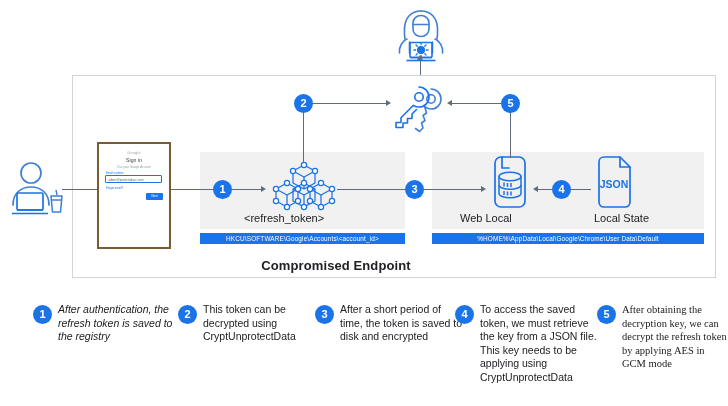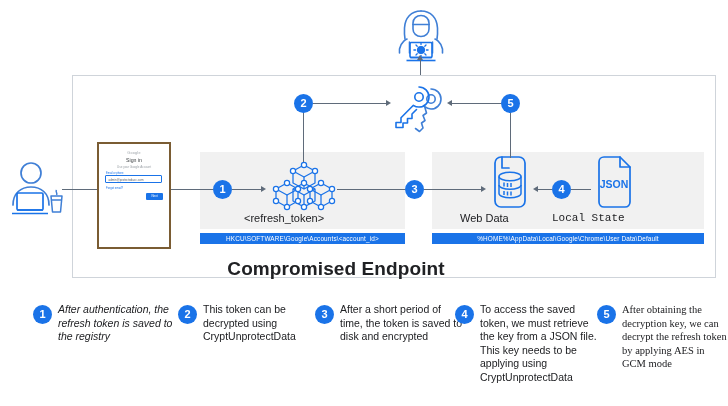--- a/index.html
+++ b/index.html
@@ -14,21 +14,21 @@
   }
   .stage{position:absolute;left:0;top:0;width:728px;height:406px;}
 
   
   .frame{
     position:absolute;left:72px;top:75px;width:644px;height:203px;
     border:1px solid #cfd4da;background:#ffffff;box-sizing:border-box;
   }
   .frame-title{
     position:absolute;left:72px;top:258px;width:528px;
-    text-align:center;font-size:19px;font-weight:bold;color:#202124;
+    text-align:center;font-size:13px;font-weight:bold;color:#202124;
     letter-spacing:.1px;
   }
 
   
   .zone{position:absolute;background:#f1f1f1;}
   #zone-registry{left:200px;top:152px;width:205px;height:77px;}
   #zone-disk{left:432px;top:152px;width:272px;height:77px;}
 
   
   .pathbar{
@@ -263,40 +263,40 @@
       <path d="M10 21.5 L10 30 C10 32.3 14.9 34.2 21 34.2 C27.1 34.2 32 32.3 32 30 L32 21.5"></path>
       <path d="M10 30 L10 38.5 C10 40.8 14.9 42.7 21 42.7 C27.1 42.7 32 40.8 32 38.5 L32 30"></path>
       <path d="M15 27.5 L15 31.5"></path>
         <path d="M18.5 28 L18.5 32"></path>
         <path d="M22 28 L22 32"></path>
       <path d="M15 36 L15 40"></path>
         <path d="M18.5 36.5 L18.5 40.5"></path>
         <path d="M22 36.5 L22 40.5"></path>
     </g>
   </svg>
-  <div class="caption" style="left:460px;top:212px;width:100px;">Web Data</div>
+  <div class="caption" style="left:460px;top:212px;width:100px;">Web Local</div>
 
   <div class="ln v" style="left:510px;top:112px;height:46px;"></div>
   <div class="stepdot" id="step-5" style="left:501px;top:94px;">5</div>
   <div class="ln h" style="left:452px;top:103px;width:49px;"></div>
   <div class="arrowhead left" style="left:447px;top:99.5px;"></div>
 
   <div class="ln h" style="left:571px;top:189px;width:20px;"></div>
   <div class="stepdot" id="step-4" style="left:552px;top:180px;">4</div>
   <div class="ln h" style="left:538px;top:189px;width:14px;"></div>
   <div class="arrowhead left" style="left:533px;top:185.5px;"></div>
 
   <svg id="json-icon" style="position:absolute;left:592px;top:155px;width:44px;height:54px;" viewBox="0 0 44 54">
     <g fill="none" stroke="#1a73e8" stroke-width="1.7" stroke-linejoin="round" stroke-linecap="round">
       <path d="M7 7 C7 4.2 9.2 2 12 2 L28 2 L38 12 L38 47 C38 49.8 35.8 52 33 52 L12 52 C9.2 52 7 49.8 7 47 Z"></path>
       <path d="M28 2 L28 12 L38 12"></path>
     </g>
     <text x="22" y="33" text-anchor="middle" font-family="Liberation Sans, sans-serif" font-size="10.5" font-weight="bold" fill="#1a73e8">JSON</text>
   </svg>
-  <div class="caption" style="left:552px;top:212px;width:90px;font-family:Liberation Mono, monospace;">Local State</div>
+  <div class="caption" style="left:594px;top:212px;width:90px;">Local State</div>
 
   <div class="pathbar" id="path-disk">%HOME%\AppData\Local\Google\Chrome\User Data\Default</div>
 
   <div class="legend">
 
     <div class="legend-item" id="legend-1">
       <div class="legend-dot">1</div>
       <div class="legend-text">After authentication, the refresh token is saved to the registry</div>
     </div>
 

